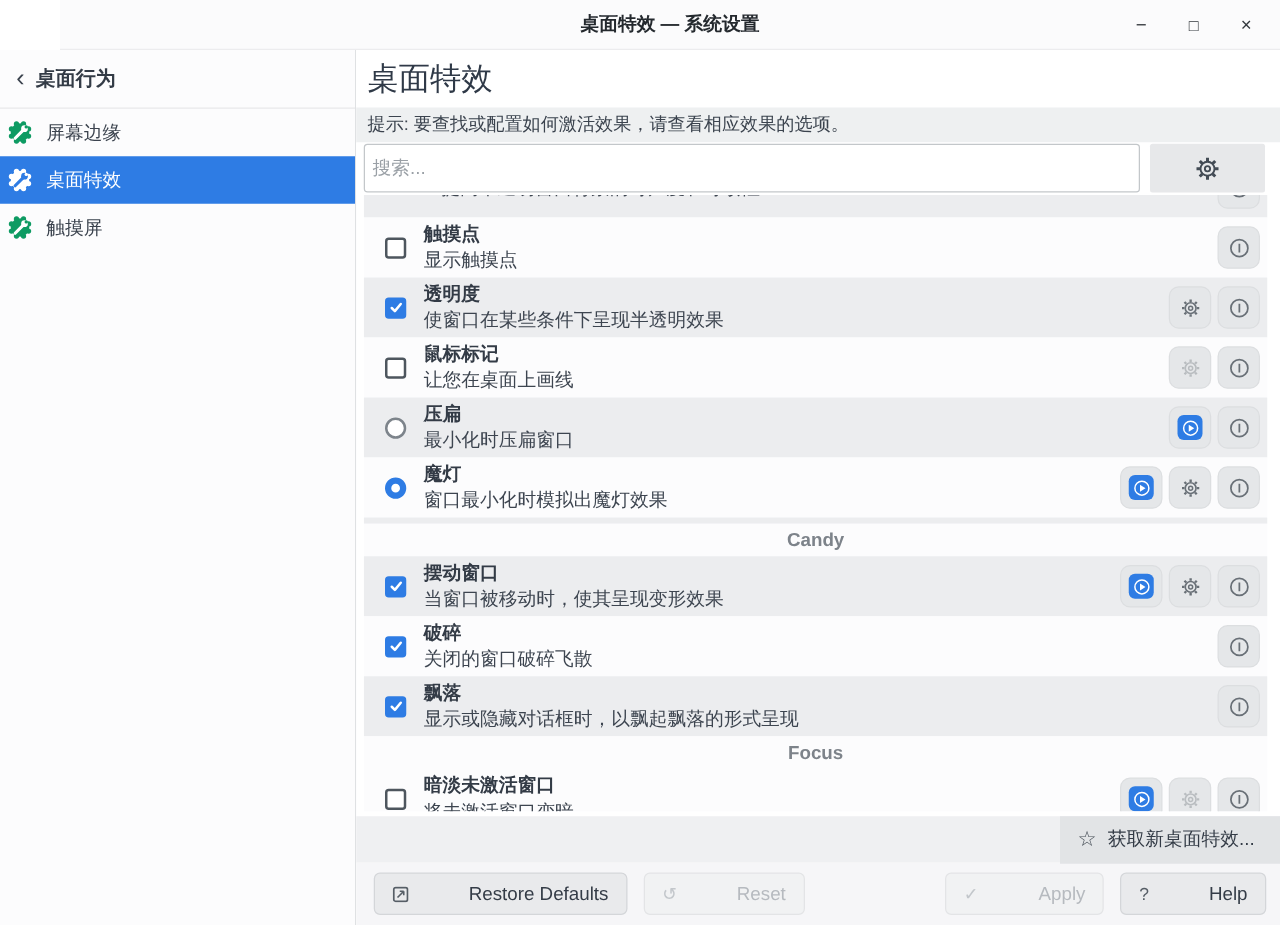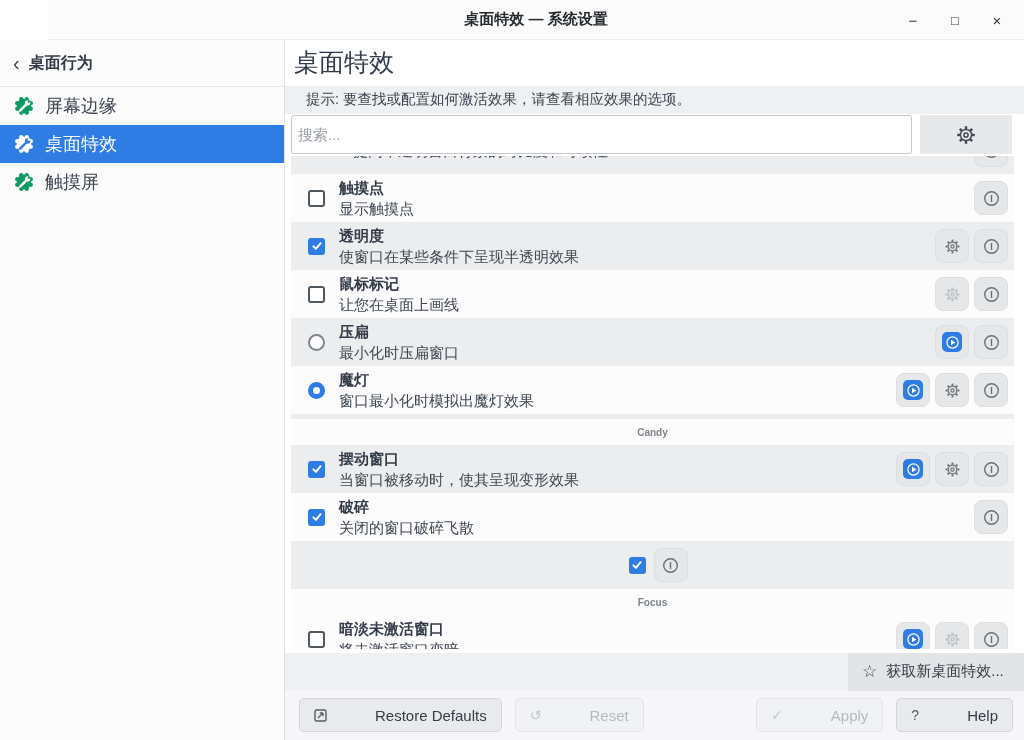--- a/index.html
+++ b/index.html
@@ -16,29 +16,29 @@
   .win-btn.max { font-size:13px; }
 
   .app { display:flex; height:700px; }
 
   
   .sidebar { width:285px; background:#fcfcfd; border-right:1px solid #dfe1e3; flex:none; }
   .side-header { height:47px; display:flex; align-items:center; padding-left:13px;
                  border-bottom:1px solid #e7e8ea; }
   .back-chevron { font-size:20px; color:#3b434e; margin-right:9px; line-height:1; }
   .side-header .side-title { font-size:16px; font-weight:bold; color:#333b46; }
-  .side-item { height:38px; display:flex; align-items:center; padding-left:14px; font-size:18px; color:#3b434e; }
+  .side-item { height:38px; display:flex; align-items:center; padding-left:6px; font-size:15px; color:#3b434e; }
   .side-item.selected { background:#2e7ce4; color:#fff; }
   .side-icon { width:20px; height:20px; margin-right:11px; flex:none; }
 
   
   .main { flex:1; display:flex; flex-direction:column; background:#fff; }
   .page-title-wrap { height:46px; display:flex; align-items:center; padding-left:9px; background:#fff; }
   .page-title { font-size:25px; font-weight:500; color:#2f3947; }
-  .hint-bar { height:28px; background:#eef0f1; display:flex; align-items:center; padding-left:21px;
+  .hint-bar { height:28px; background:#eef0f1; display:flex; align-items:center; padding-left:9px;
               font-size:14.5px; color:#3b434e; }
   .search-row { height:43px; background:#fff; display:flex; align-items:center; padding:0 12px 0 6px; }
   .search-input { flex:1; height:39px; border:1px solid #c3c7ca; border-radius:3px; padding:0 6px;
                   font-size:15px; color:#3b434e; background:#fff; outline:none;
                   font-family:"Liberation Sans","DejaVu Sans",sans-serif; }
   .search-input::placeholder { color:#9aa0a6; }
   .search-gear-btn { width:92px; height:39px; margin-left:8px; background:#e7e8ea; border:none;
                      border-radius:2px; display:flex; align-items:center; justify-content:center; }
 
   
@@ -55,21 +55,21 @@
   .checkbox.checked { border-color:#2e7ce4; background:#2e7ce4; }
   .radio { border:2px solid #7d848b; border-radius:50%; background:#fff; }
   .radio.checked { border:5px solid #2e7ce4; }
   .btns { display:flex; gap:5px; margin-left:8px; }
   .act-btn { width:34px; height:34px; border-radius:8px; background:#e5e7e9; border:1px solid #dcdee0;
              display:flex; align-items:center; justify-content:center; }
   .act-btn.disabled svg { opacity:.35; }
   .play-chip { width:20px; height:20px; border-radius:5px; background:#2e7ce4;
                display:flex; align-items:center; justify-content:center; }
   .section-row { height:26px; display:flex; align-items:center; justify-content:center;
-                 background:#fcfcfd; font-size:10px; font-weight:bold; color:#7d838a; }
+                 background:#fcfcfd; font-size:15px; font-weight:bold; color:#7d838a; }
   .spacer-row { height:5px; background:#ecedef; }
   .clip-host { height:18px; overflow:hidden; background:#ecedef; }
   .clip-shift { margin-top:-30px; }
   .clip-shift .row { padding-left:48px; background:transparent; }
 
   
   .getnew-bar { height:38px; background:#eff0f2; position:relative; }
   .getnew-btn { position:absolute; right:0; top:0; height:38px; width:176px; background:#e2e4e6;
                 display:flex; align-items:center; justify-content:flex-start; padding-left:14px;
                 font-size:15px; color:#333b46; border:none; white-space:nowrap; overflow:hidden; }
@@ -452,20 +452,24 @@
               </span>
             </button>
           </div>
         </div>
         <div class="row gray">
           <span class="ctrl checkbox checked">
             <svg width="12" height="12" viewBox="0 0 12 12">
               <path d="M2.4 6.4 L4.9 8.9 L9.6 3.2" fill="none" stroke="#fff" stroke-width="2" stroke-linecap="round" stroke-linejoin="round"></path>
             </svg>
           </span>
+          <div class="texts">
+            <div class="name">飘落</div>
+            <div class="desc">显示或隐藏对话框时，以飘起飘落的形式呈现</div>
+          </div>
           <div class="btns">
             <button class="act-btn">
               <span>
                 <svg width="17" height="17" viewBox="0 0 17 17">
                   <circle cx="8.5" cy="8.5" r="6.8" fill="none" stroke="#697077" stroke-width="1.4"></circle>
                   <line x1="8.5" y1="5" x2="8.5" y2="12" stroke="#697077" stroke-width="1.4"></line>
                 </svg>
               </span>
             </button>
           </div>

